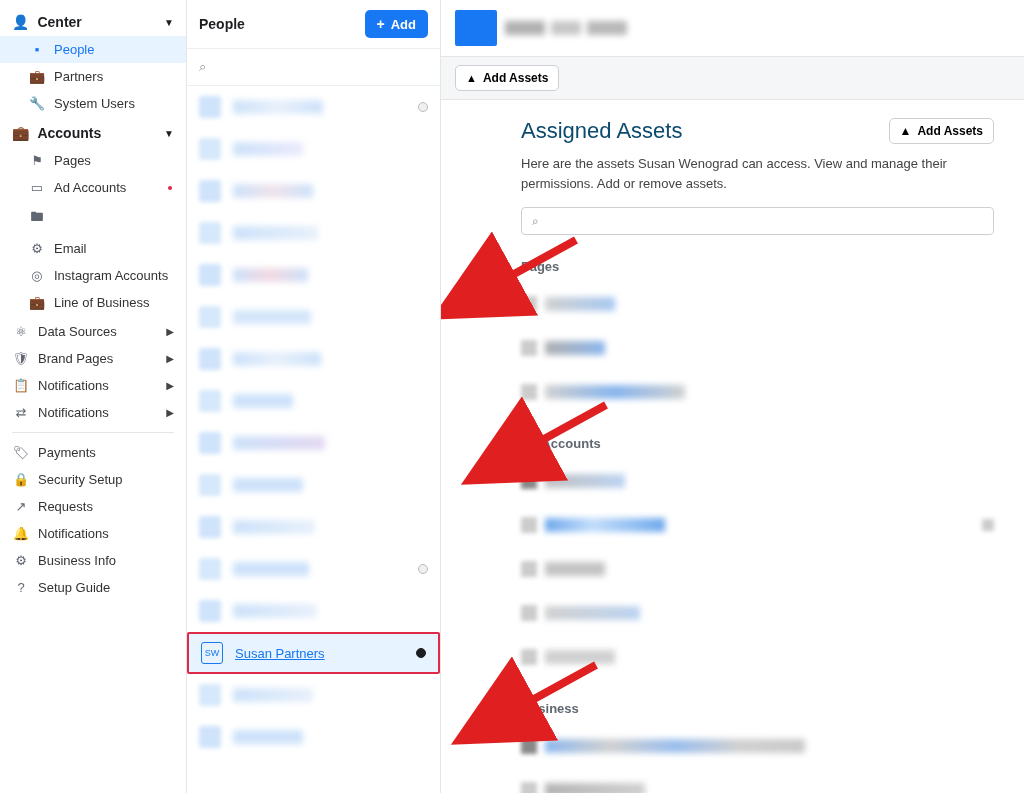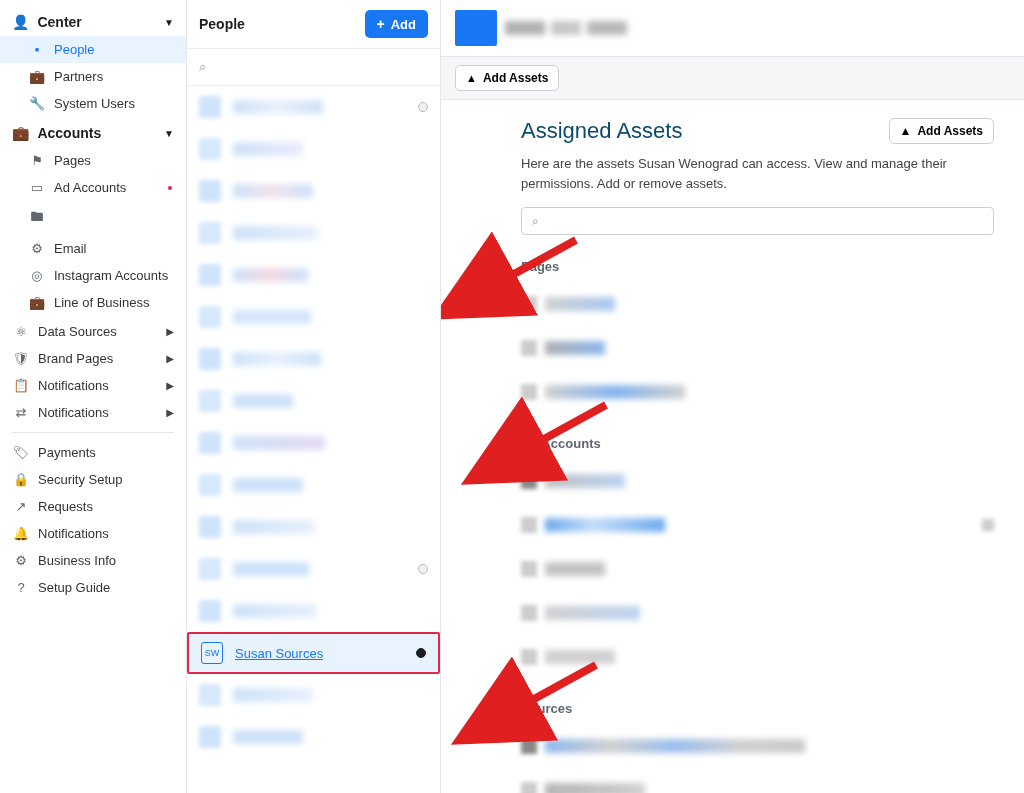--- a/index.html
+++ b/index.html
@@ -241,21 +241,21 @@
           <div class="blur-name" style="width:76px;background:#cde2fa;"></div>
           <span class="status-dot" style="background:#f0f0f0;"></span>
         </div>
       <div class="people-row">
           <div class="avatar-blur" style="background:#cfe3fb;"></div>
           <div class="blur-name" style="width:84px;background:linear-gradient(90deg,#cde2fa,#e8f0fb);"></div>
         </div>
 
       <div class="people-row selected">
         <div class="avatar-initials">SW</div>
-        <span class="name">Susan Sources</span>
+        <span class="name">Susan Partners</span>
         <span class="status-dot"></span>
       </div>
       <div class="people-row">
           <div class="avatar-blur" style="background:#d6e8fb;"></div>
           <div class="blur-name" style="width:80px;background:linear-gradient(90deg,#cde2fa,#e8f0fb);"></div>
         </div>
       <div class="people-row">
           <div class="avatar-blur" style="background:#cfe3fb;"></div>
           <div class="blur-name" style="width:70px;background:#cde2fa;"></div>
         </div>
@@ -327,21 +327,21 @@
             <div class="sq" style="background:#ccc;"></div>
             <div class="bar" style="width:95px;background:linear-gradient(90deg,#d0d0d0,#bcd3f2);"></div>
           </div>
         <div class="asset-row">
             <div class="sq" style="background:#ccc;"></div>
             <div class="bar" style="width:70px;background:#d0d0d0;"></div>
           </div>
       </div>
 
       <div class="asset-section">
-        <div class="asset-title">Sources</div>
+        <div class="asset-title">Business</div>
         <div class="asset-row">
             <div class="sq" style="background:#888;"></div>
             <div class="bar" style="width:260px;background:linear-gradient(90deg,#8db8ee,#d0d0d0,#9abeee,#d0d0d0,#c9c9c9);"></div>
           </div>
         <div class="asset-row">
             <div class="sq" style="background:#ccc;"></div>
             <div class="bar" style="width:100px;background:linear-gradient(90deg,#b4b4b4,#d0d0d0);"></div>
           </div>
 
       </div>

